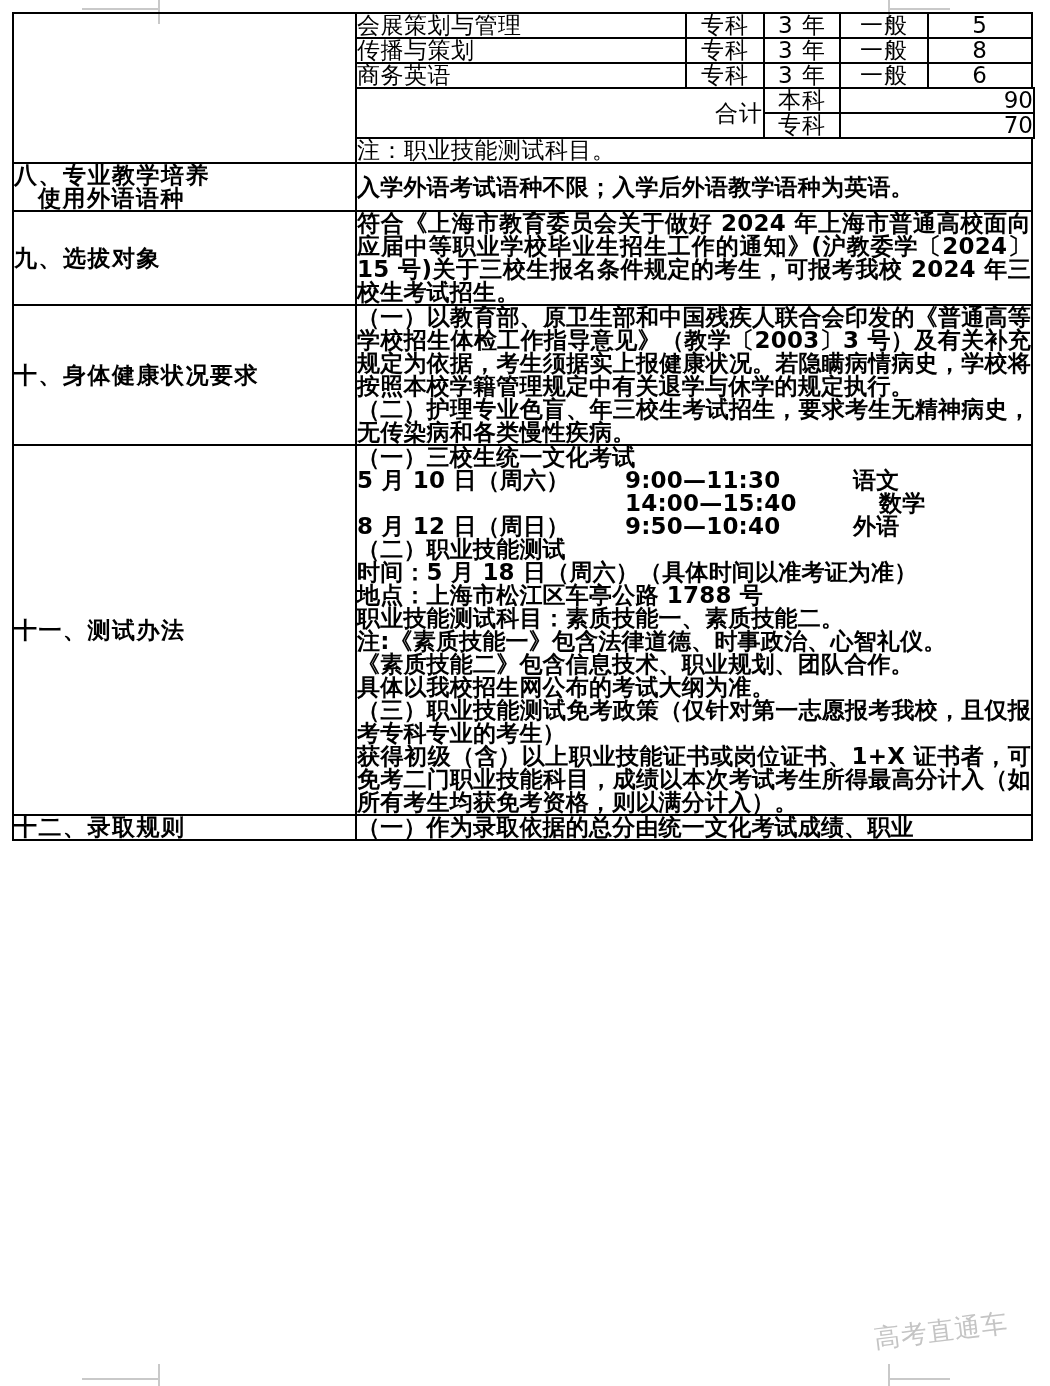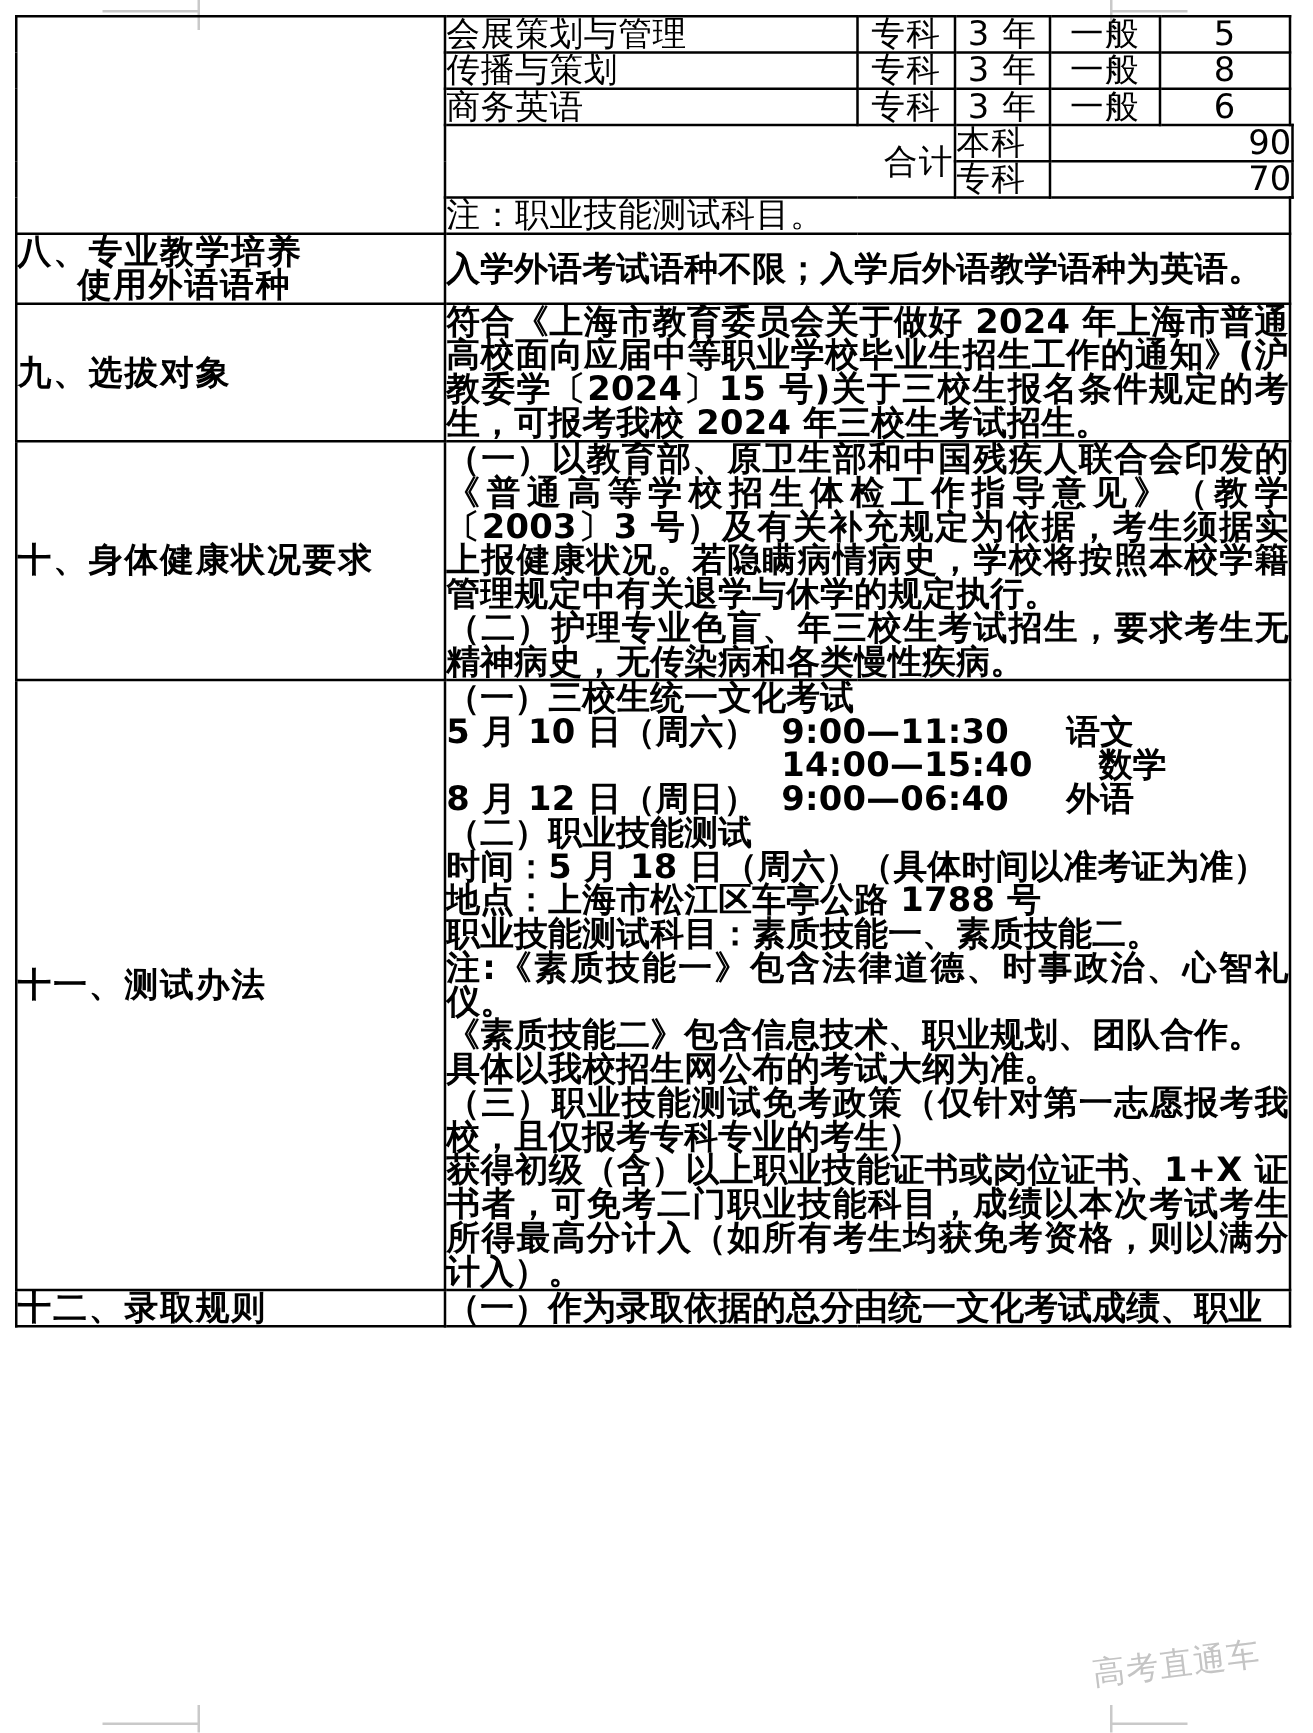--- a/index.html
+++ b/index.html
@@ -43,21 +43,21 @@
     left: 12px;
     top: 12px;
     width: 1023px;
     border-collapse: collapse;
     table-layout: fixed;
   }
   table.doc td {
     border: 2px solid #000000;
     padding: 0;
     vertical-align: middle;
-    font-size: 27px;
+    font-size: 23px;
     line-height: 1.0;
   }
 
   
   .prog-name {
     padding: 8px 0 8px 14px;
     text-align: left;
     font-size: 25px;
     letter-spacing: 0.5px;
   }
@@ -69,20 +69,21 @@
   }
   .label-blank { border-right: 2px solid #000; }
 
   .total-label {
     text-align: right;
     padding-right: 16px;
     font-size: 25px;
     letter-spacing: 1px;
   }
   .total-type {
+    text-align: center;
     font-size: 25px;
     padding: 9px 0;
     letter-spacing: 1px;
     border-radius: 11px;
   }
   .total-num {
     text-align: right;
     font-size: 27px;
     padding: 9px 0;
   }
@@ -95,21 +96,21 @@
   
   .sec-label {
     font-size: 25px;
     font-weight: bold;
     padding: 10px 0 10px 22px;
     vertical-align: middle;
     letter-spacing: 1.5px;
     line-height: 1.55;
     border-radius: 21px;
   }
-  .sec-label .indent2 { display:block; padding-left: 48px; }
+  .sec-label .indent2 { display:block; padding-left: 24px; }
 
   .sec-body {
     font-size: 25.5px;
     line-height: 1.50;
     padding: 6px 10px 6px 12px;
     text-align: justify;
     vertical-align: top;
     letter-spacing: 0.2px;
     font-weight: bold;
   }
@@ -230,21 +231,21 @@
 
       <tr>
         <td class="sec-label">十一、测试办法</td>
         <td class="sec-body" colspan="5">
           <p>（一）三校生统一文化考试</p>
 
           <p class="sched-line"><span class="sched-date">5 月 10 日（周六）</span><span class="sched-time">9:00—11:30</span><span class="sched-subj">语文</span></p>
 
           <p class="sched-line"><span class="sched-date"></span><span class="sched-time">14:00—15:40</span><span class="sched-subj push">数学</span></p>
 
-          <p class="sched-line"><span class="sched-date">8 月 12 日（周日）</span><span class="sched-time">9:00—06:40</span><span class="sched-subj">外语</span></p>
+          <p class="sched-line"><span class="sched-date">8 月 12 日（周日）</span><span class="sched-time">9:50—10:40</span><span class="sched-subj">外语</span></p>
 
           <p>（二）职业技能测试</p>
           <p>时间：5 月 18 日（周六）（具体时间以准考证为准）</p>
           <p>地点：上海市松江区车亭公路 1788 号</p>
           <p>职业技能测试科目：素质技能一、素质技能二。</p>
           <p>注:《素质技能一》包含法律道德、时事政治、心智礼仪。</p>
           <p>《素质技能二》包含信息技术、职业规划、团队合作。</p>
           <p>具体以我校招生网公布的考试大纲为准。</p>
           <p>（三）职业技能测试免考政策（仅针对第一志愿报考我校，且仅报考专科专业的考生）</p>
           <p>获得初级（含）以上职业技能证书或岗位证书、1+X 证书者，可免考二门职业技能科目，成绩以本次考试考生所得最高分计入（如所有考生均获免考资格，则以满分计入）。</p>

